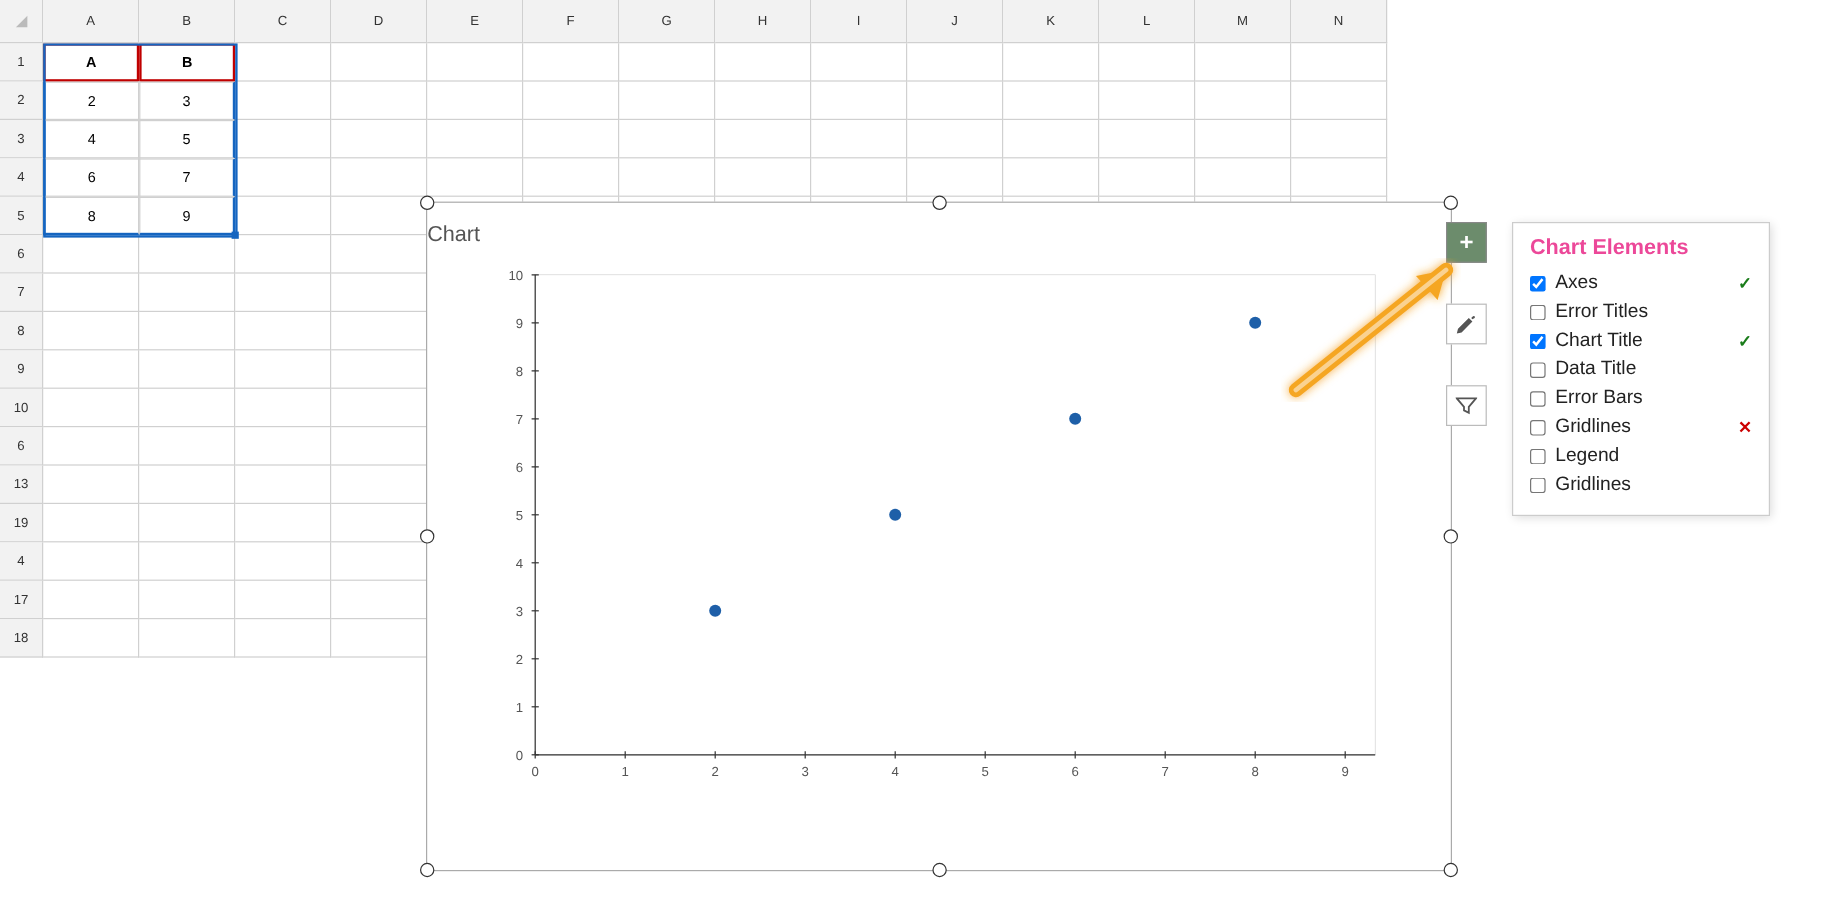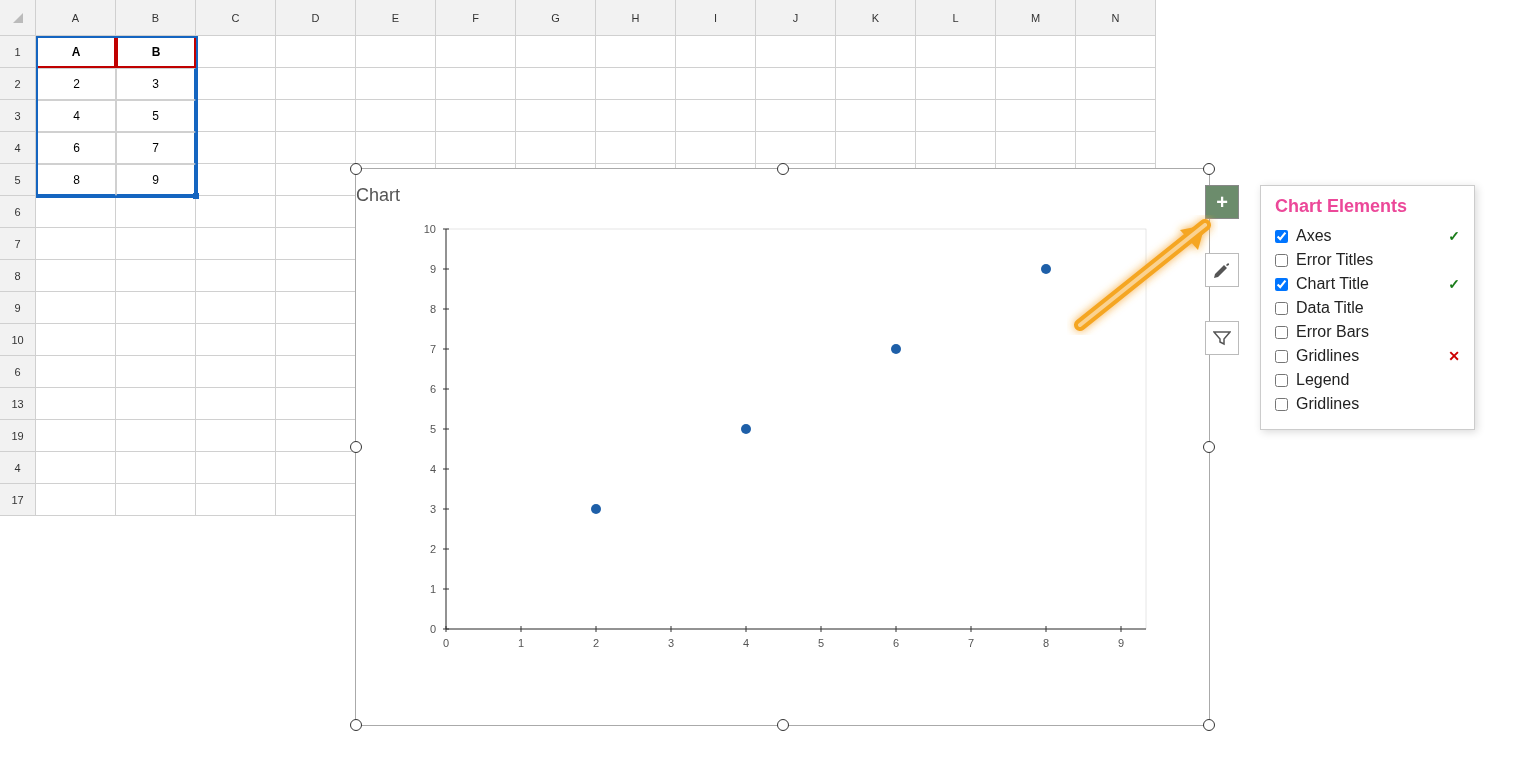--- a/index.html
+++ b/index.html
@@ -527,20 +527,37 @@
         <div class="cell"></div>
         <div class="cell"></div>
         <div class="cell"></div>
         <div class="cell"></div>
         <div class="cell"></div>
         <div class="cell"></div>
         <div class="cell"></div>
         <div class="cell"></div>
         <div class="cell"></div>
     </div>
+    <div class="grid-row">
+      <div class="row-num">18</div>
+      <div class="cell"></div>
+        <div class="cell"></div>
+        <div class="cell"></div>
+        <div class="cell"></div>
+        <div class="cell"></div>
+        <div class="cell"></div>
+        <div class="cell"></div>
+        <div class="cell"></div>
+        <div class="cell"></div>
+        <div class="cell"></div>
+        <div class="cell"></div>
+        <div class="cell"></div>
+        <div class="cell"></div>
+        <div class="cell"></div>
+    </div>
 
   </div>
 
   <div style="position:absolute; top:36px; left:36px; width:162px; height:162px; border:2px solid #1565c0; pointer-events:none; z-index:7;"></div>
 
   <div style="position:absolute; top:193px; left:193px; width:6px; height:6px; background:#1565c0; z-index:8;"></div>
 
   <div class="chart-area">
 
     <div class="chart-title">Chart</div>

